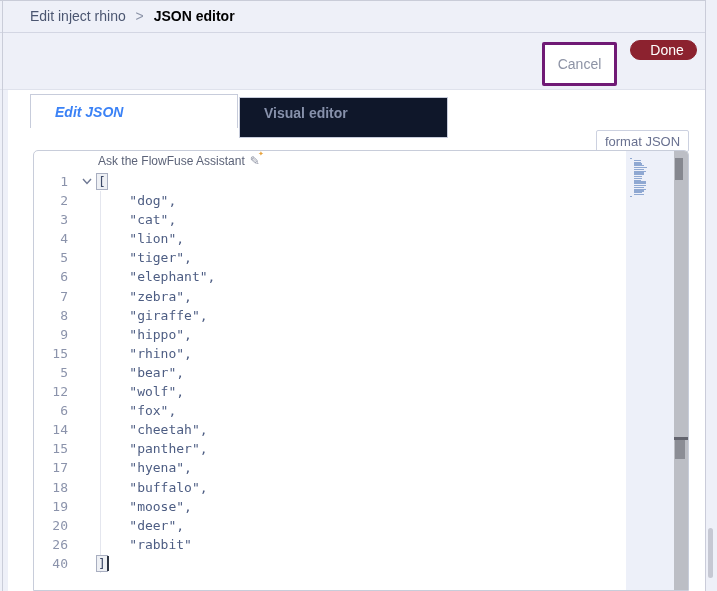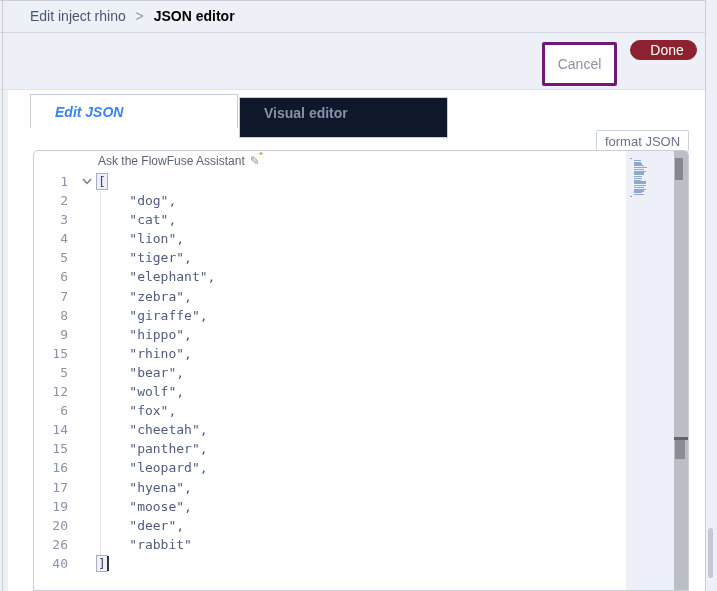--- a/index.html
+++ b/index.html
@@ -105,22 +105,22 @@
       <div class="code-row"><span class="ln">6</span><span class="fold"></span><span class="codetext t-string">    "elephant",</span></div>
       <div class="code-row"><span class="ln">7</span><span class="fold"></span><span class="codetext t-string">    "zebra",</span></div>
       <div class="code-row"><span class="ln">8</span><span class="fold"></span><span class="codetext t-string">    "giraffe",</span></div>
       <div class="code-row"><span class="ln">9</span><span class="fold"></span><span class="codetext t-string">    "hippo",</span></div>
       <div class="code-row"><span class="ln">15</span><span class="fold"></span><span class="codetext t-string">    "rhino",</span></div>
       <div class="code-row"><span class="ln">5</span><span class="fold"></span><span class="codetext t-string">    "bear",</span></div>
       <div class="code-row"><span class="ln">12</span><span class="fold"></span><span class="codetext t-string">    "wolf",</span></div>
       <div class="code-row"><span class="ln">6</span><span class="fold"></span><span class="codetext t-string">    "fox",</span></div>
       <div class="code-row"><span class="ln">14</span><span class="fold"></span><span class="codetext t-string">    "cheetah",</span></div>
       <div class="code-row"><span class="ln">15</span><span class="fold"></span><span class="codetext t-string">    "panther",</span></div>
-      <div class="code-row"><span class="ln">16</span><span class="fold"></span><span class="codetext t-string">    "leopard",</span></div>
       <div class="code-row"><span class="ln">17</span><span class="fold"></span><span class="codetext t-string">    "hyena",</span></div>
+      <div class="code-row"><span class="ln">18</span><span class="fold"></span><span class="codetext t-string">    "buffalo",</span></div>
       <div class="code-row"><span class="ln">19</span><span class="fold"></span><span class="codetext t-string">    "moose",</span></div>
       <div class="code-row"><span class="ln">20</span><span class="fold"></span><span class="codetext t-string">    "deer",</span></div>
       <div class="code-row"><span class="ln">26</span><span class="fold"></span><span class="codetext t-string">    "rabbit"</span></div>
       <div class="code-row"><span class="ln">40</span><span class="fold"></span><span class="codetext t-punct"><span class="bm">]</span><span class="caret"></span></span></div>
     </div>
   <div class="assist-row">
     <span>Ask the FlowFuse Assistant</span><span class="assist-icon">✎<span class="assist-spark">✦</span></span>
   </div>
   <div class="minimap" id="minimap">
       <div class="mm-mark" style="top: 7px; left: 4px; width: 2px;"></div>

